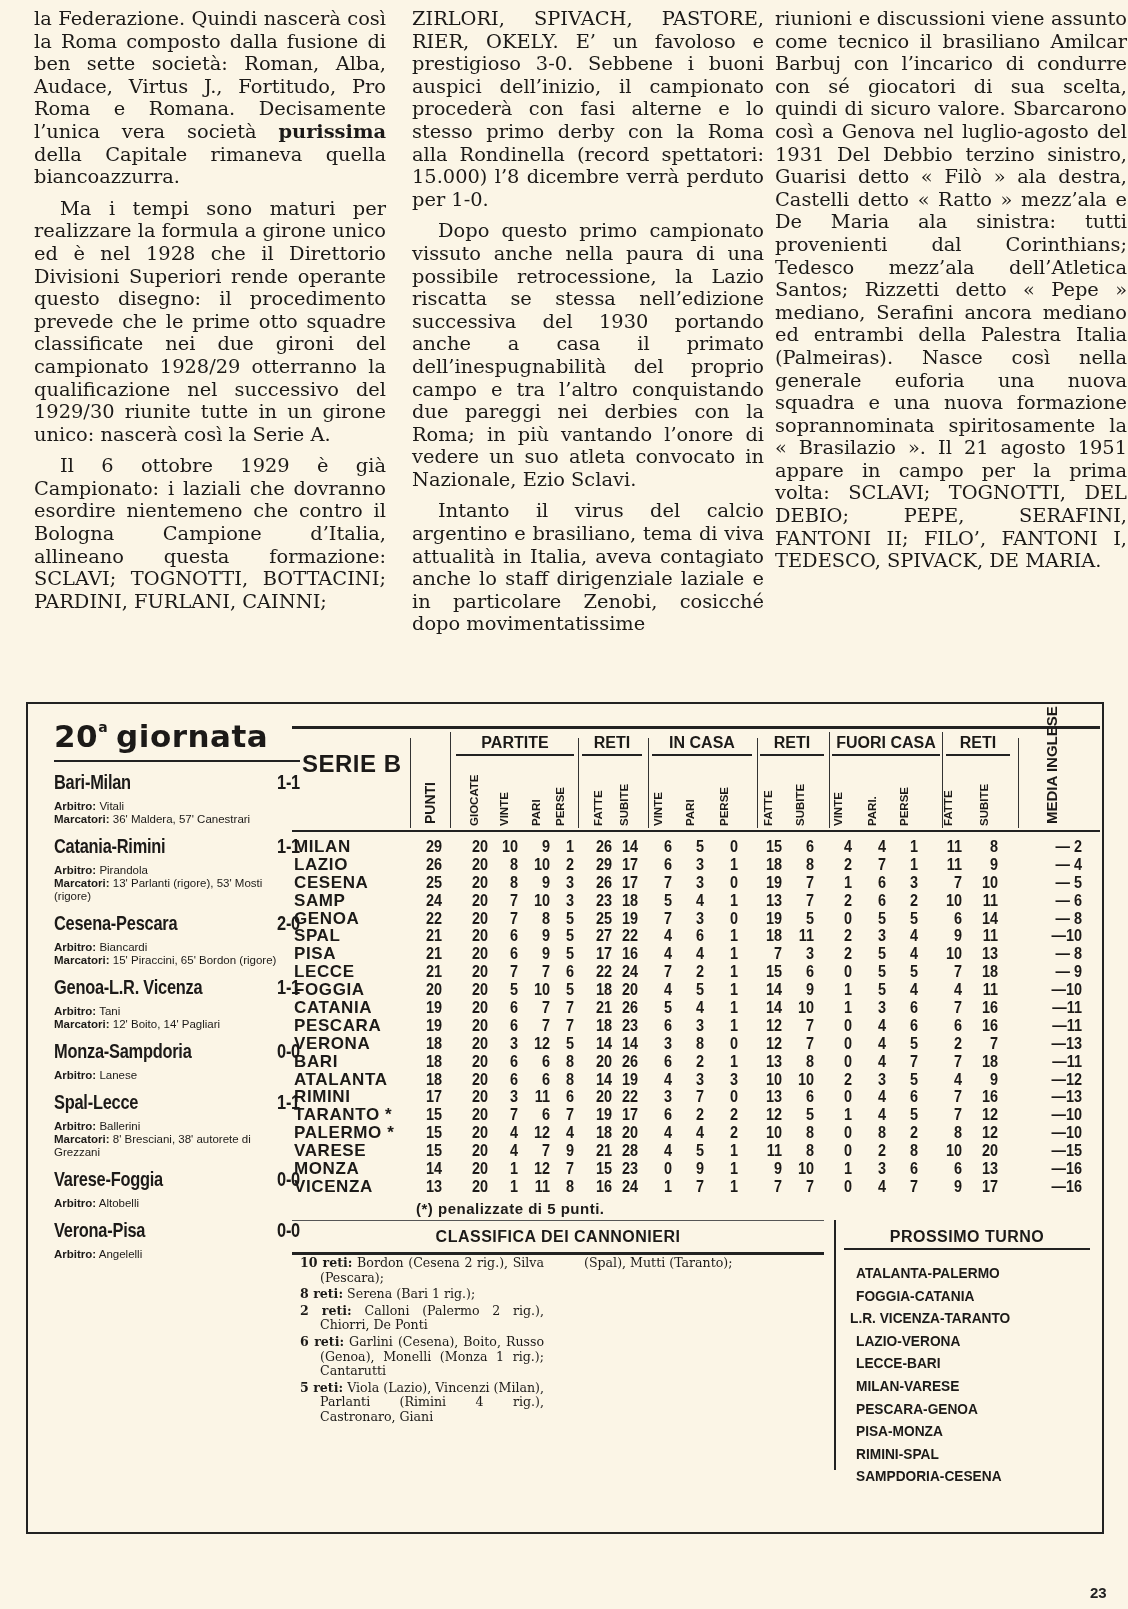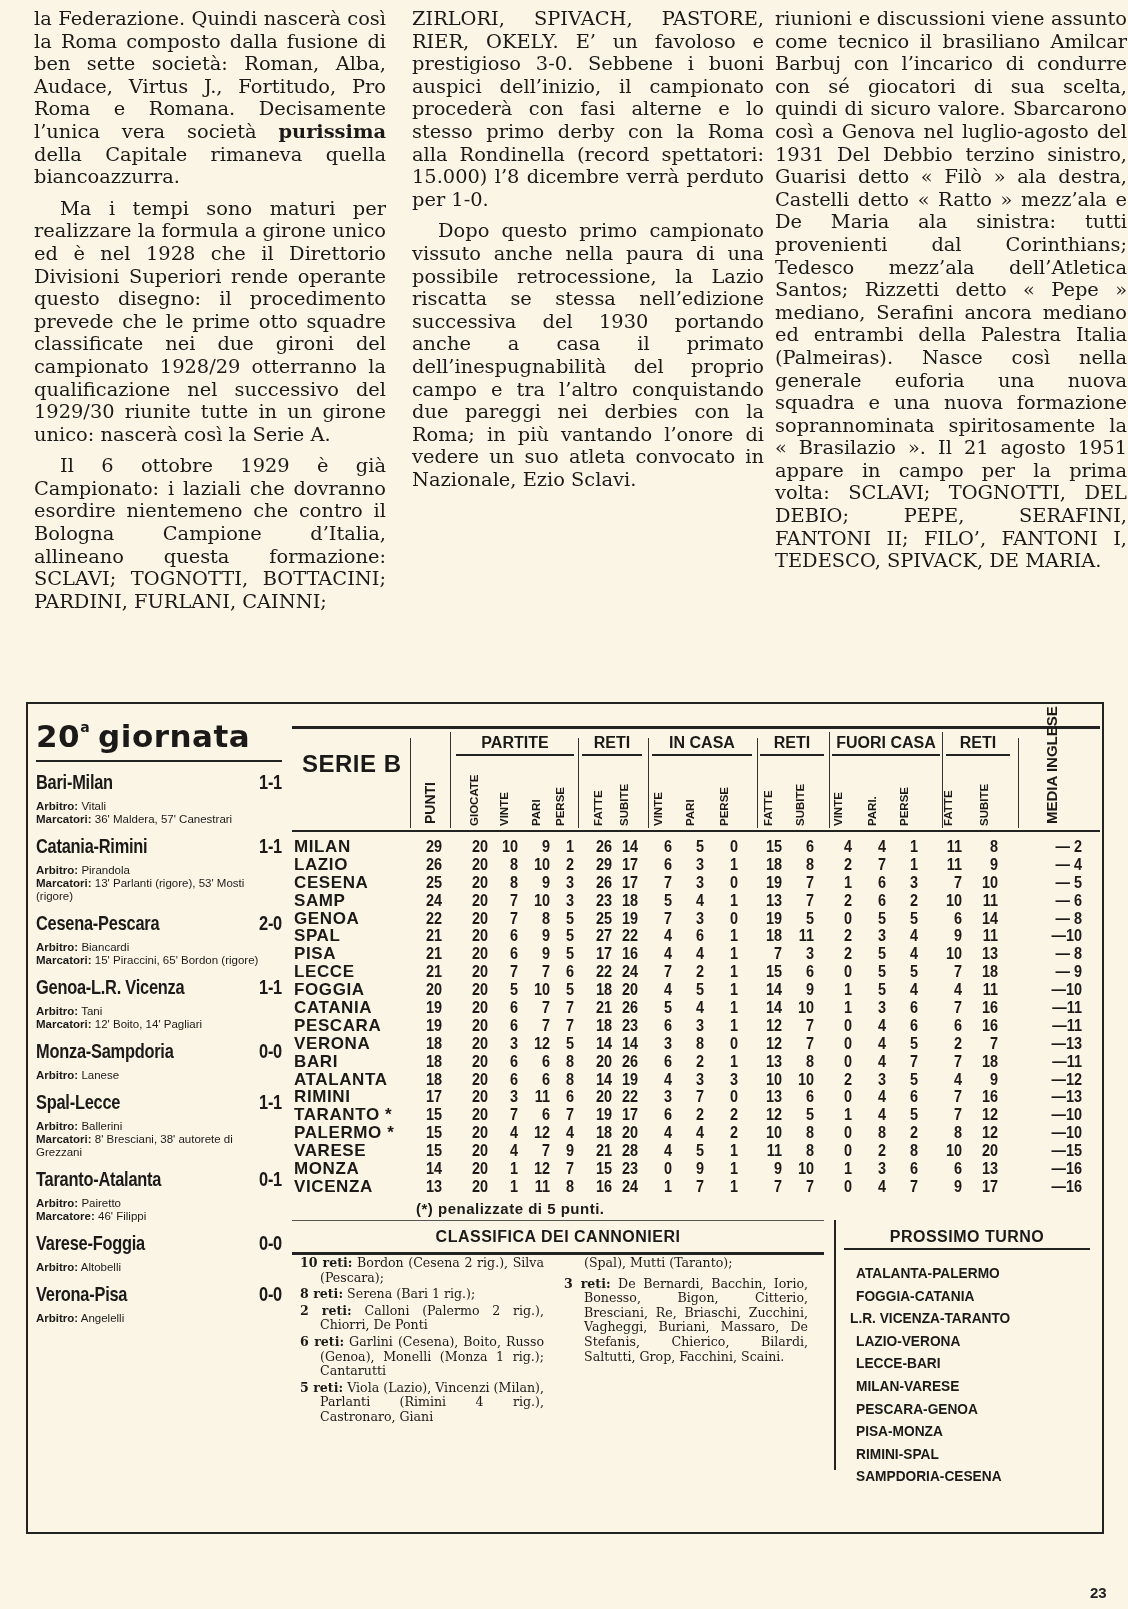--- a/index.html
+++ b/index.html
@@ -26,21 +26,21 @@
     font-family: "DejaVu Serif", serif; font-weight: bold; font-size: 15px;
     text-align: right; margin-top: 16px; letter-spacing: 0.5px;
   }
 
   .box {
     position: absolute; left: 26px; top: 702px; width: 1078px; height: 832px;
     border: 2px solid #222; box-sizing: border-box;
     font-family: "Liberation Sans", sans-serif;
   }
   .rounds {
-    position: absolute; left: 8px; top: 0; width: 246px;
+    position: absolute; left: 26px; top: 0; width: 246px;
   }
   .round-title {
     font-family: "DejaVu Sans", sans-serif; font-weight: bold; font-size: 31px;
     margin-top: 8px; height: 48px; line-height: 48px; letter-spacing: 0.5px;
     border-bottom: 2px solid #222;
   }
   .round-title sup { font-size: 14px; vertical-align: top; line-height: 30px; margin-right: 8px; }
   .match { margin-top: 8px; }
   .match-head {
     display: flex; justify-content: space-between; align-items: baseline;
@@ -115,20 +115,21 @@
 
 <div class="article">
   <div class="col c1">
     <p><span>la Federazione. Quindi nascerà così la Roma composto dalla fusione di ben sette società: Roman, Alba, Audace, Virtus J., Fortitudo, Pro Roma e Romana. Decisamente l’unica vera società </span><span class="b">purissima</span><span> della Capitale rimaneva quella biancoazzurra.</span></p>
     <p class="indent">Ma i tempi sono maturi per realizzare la formula a girone unico ed è nel 1928 che il Direttorio Divisioni Superiori rende operante questo disegno: il procedimento prevede che le prime otto squadre classificate nei due gironi del campionato 1928/29 otterranno la qualificazione nel successivo del 1929/30 riunite tutte in un girone unico: nascerà così la Serie A.</p>
     <p class="indent">Il 6 ottobre 1929 è già Campionato: i laziali che dovranno esordire nientemeno che contro il Bologna Campione d’Italia, allineano questa formazione: SCLAVI; TOGNOTTI, BOTTACINI; PARDINI, FURLANI, CAINNI;</p>
   </div>
   <div class="col c2">
     <p>ZIRLORI, SPIVACH, PASTORE, RIER, OKELY. E’ un favoloso e prestigioso 3-0. Sebbene i buoni auspici dell’inizio, il campionato procederà con fasi alterne e lo stesso primo derby con la Roma alla Rondinella (record spettatori: 15.000) l’8 dicembre verrà perduto per 1-0.</p>
     <p class="indent">Dopo questo primo campionato vissuto anche nella paura di una possibile retrocessione, la Lazio riscatta se stessa nell’edizione successiva del 1930 portando anche a casa il primato dell’inespugnabilità del proprio campo e tra l’altro conquistando due pareggi nei derbies con la Roma; in più vantando l’onore di vedere un suo atleta convocato in Nazionale, Ezio Sclavi.</p>
+    <p class="indent">Intanto il virus del calcio argentino e brasiliano, tema di viva attualità in Italia, aveva contagiato anche lo staff dirigenziale laziale e in particolare Zenobi, cosicché dopo movimentatissime</p>
   </div>
   <div class="col c3">
     <p>riunioni e discussioni viene assunto come tecnico il brasiliano Amilcar Barbuj con l’incarico di condurre con sé giocatori di sua scelta, quindi di sicuro valore. Sbarcarono così a Genova nel luglio-agosto del 1931 Del Debbio terzino sinistro, Guarisi detto « Filò » ala destra, Castelli detto « Ratto » mezz’ala e De Maria ala sinistra: tutti provenienti dal Corinthians; Tedesco mezz’ala dell’Atletica Santos; Rizzetti detto « Pepe » mediano, Serafini ancora mediano ed entrambi della Palestra Italia (Palmeiras). Nasce così nella generale euforia una nuova squadra e una nuova formazione soprannominata spiritosamente la « Brasilazio ». Il 21 agosto 1951 appare in campo per la prima volta: SCLAVI; TOGNOTTI, DEL DEBIO; PEPE, SERAFINI, FANTONI II; FILO’, FANTONI I, TEDESCO, SPIVACK, DE MARIA.</p>
   </div>
 </div>
 
 <div class="box">
 
   <div class="rounds">
     <div class="round-title">
@@ -185,30 +186,20 @@
           </div>
         </div>
         <div class="match">
           <div class="match-head">
             <span>Spal-Lecce</span>
             <span>1-1</span>
           </div>
           <div class="match-info">
             <div><span class="lbl">Arbitro:</span> <span>Ballerini</span></div>
             <div><span class="lbl">Marcatori:</span> <span>8' Bresciani, 38' autorete di Grezzani</span></div>
-          </div>
-        </div>
-        <div class="match">
-          <div class="match-head">
-            <span>Taranto-Atalanta</span>
-            <span>0-1</span>
-          </div>
-          <div class="match-info">
-            <div><span class="lbl">Arbitro:</span> <span>Pairetto</span></div>
-            <div><span class="lbl">Marcatore:</span> <span>46' Filippi</span></div>
           </div>
         </div>
         <div class="match">
           <div class="match-head">
             <span>Varese-Foggia</span>
             <span>0-0</span>
           </div>
           <div class="match-info">
             <div><span class="lbl">Arbitro:</span> <span>Altobelli</span></div>
           </div>
@@ -709,21 +700,20 @@
     <div class="scorers-rule"></div>
     <div class="sc-col sc-a" id="sc-a">
         <p><span class="lbl">10 reti:</span> <span>Bordon (Cesena 2 rig.), Silva (Pescara);</span></p>
         <p><span class="lbl">8 reti:</span> <span>Serena (Bari 1 rig.);</span></p>
         <p><span class="lbl">2 reti:</span> <span>Calloni (Palermo 2 rig.), Chiorri, De Ponti</span></p>
         <p><span class="lbl">6 reti:</span> <span>Garlini (Cesena), Boito, Russo (Genoa), Monelli (Monza 1 rig.); Cantarutti</span></p>
         <p><span class="lbl">5 reti:</span> <span>Viola (Lazio), Vincenzi (Milan), Parlanti (Rimini 4 rig.), Castronaro, Giani</span></p>
       </div>
     <div class="sc-col sc-b" id="sc-b">
       <p class="cont">(Spal), Mutti (Taranto);</p>
-        <p style="margin-top: 6px;"><span class="lbl">3 reti:</span> <span>De Bernardi, Bacchin, Iorio, Bonesso, Bigon, Citterio, Bresciani, Re, Briaschi, Zucchini, Vagheggi, Buriani, Massaro, De Stefanis, Chierico, Bilardi, Saltutti, Grop, Facchini, Scaini.</span></p>
       </div>
   </div>
 
   <div class="next">
     <div class="next-vline"></div>
     <div class="next-title">PROSSIMO TURNO</div>
     <div class="next-list" id="next-list">
         <div>ATALANTA-PALERMO</div>
         <div>FOGGIA-CATANIA</div>
         <div class="out">L.R. VICENZA-TARANTO</div>

